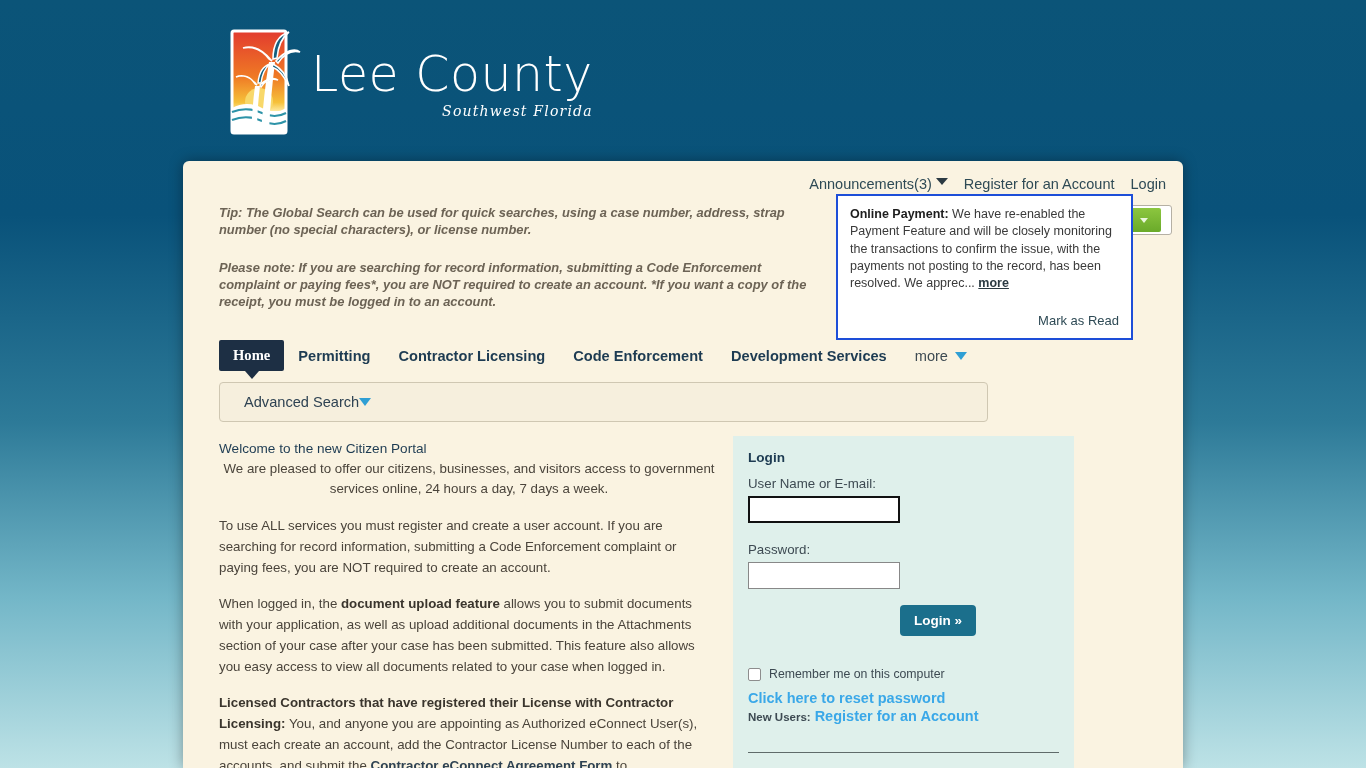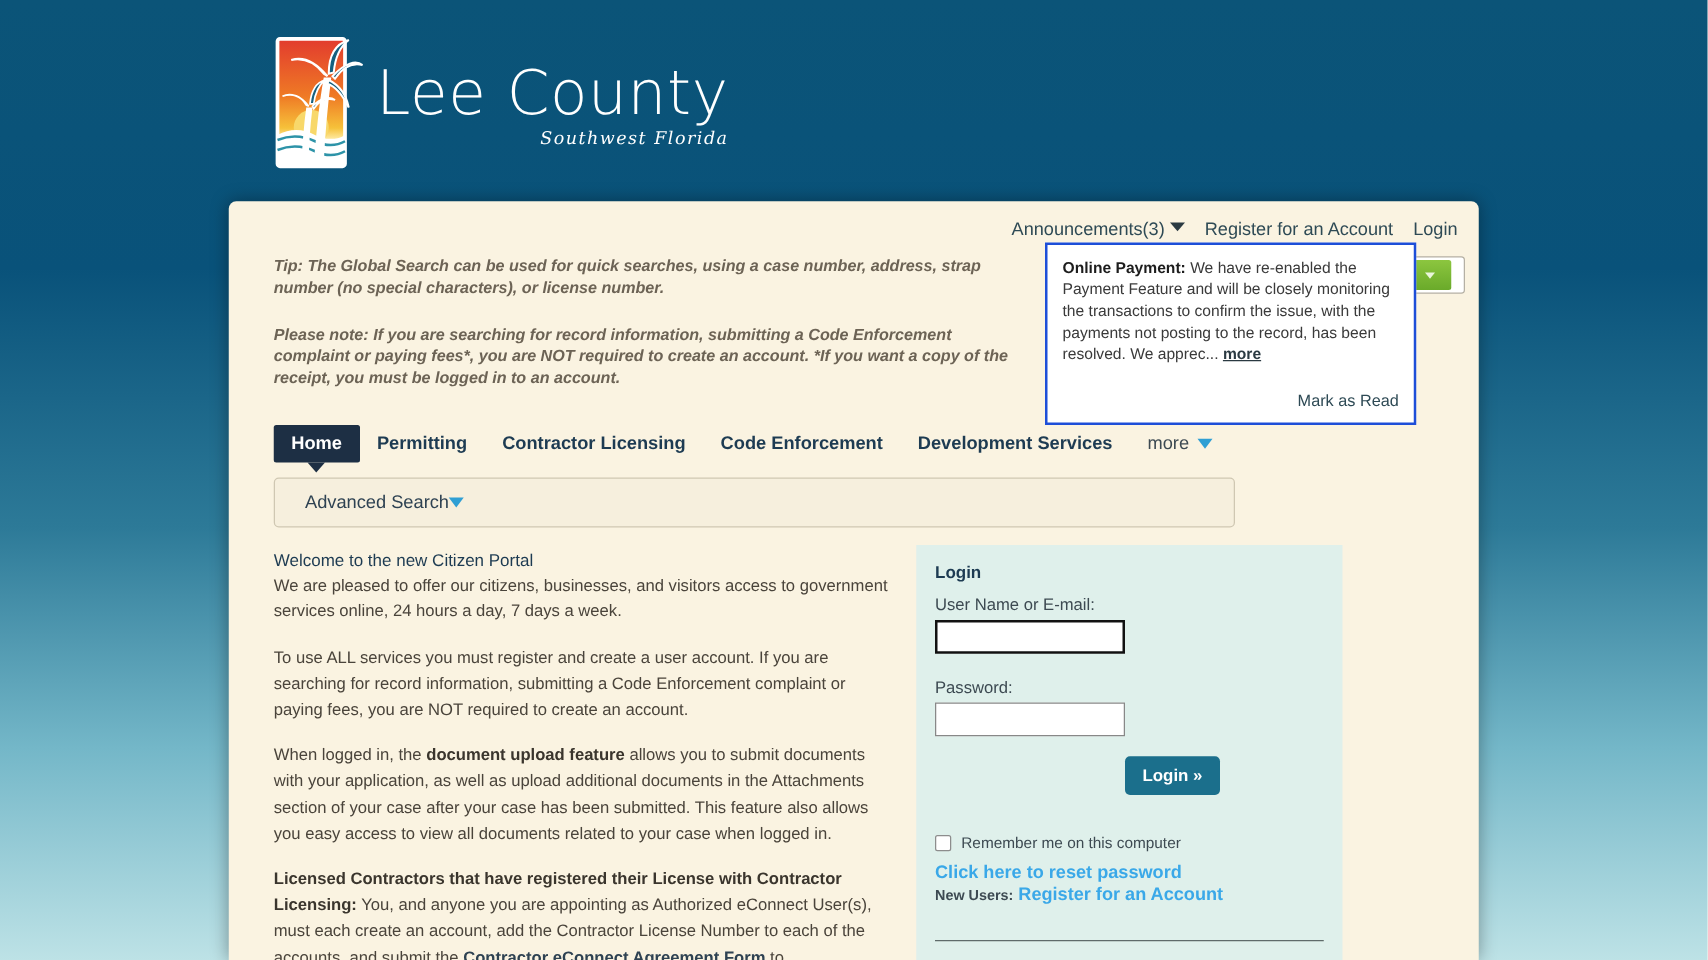--- a/index.html
+++ b/index.html
@@ -14,21 +14,21 @@
   }
 
   
   #header {
     position: absolute;
     left: 183px; top: 0;
     width: 1000px; height: 161px;
   }
   #logo-wrap {
     position: absolute;
-    left: 36px; top: 28px;
+    left: 46px; top: 28px;
     display: flex;
     align-items: flex-start;
   }
   #logo-mark { width: 72px; height: 108px; display: block; }
   #logo-text-block {
     margin-left: 10px;
     position: relative;
     top: 22px;
   }
   #logo-title {
@@ -173,20 +173,21 @@
     cursor: pointer;
     text-decoration: none;
     display: flex;
     align-items: center;
   }
   #nav .tab.active {
     background: #1d2f44;
     color: #ffffff;
     border-radius: 2px;
     position: relative;
+    font-family: Liberation Serif, serif;
   }
   #nav .tab.active::after {
     content: "";
     position: absolute;
     left: 50%;
     bottom: -8px;
     margin-left: -7px;
     width: 0; height: 0;
     border-left: 7px solid transparent;
     border-right: 7px solid transparent;
@@ -229,21 +230,21 @@
     line-height: 1.56;
   }
   #content-left h2 {
     margin: 0;
     font-size: 13.6px;
     font-weight: normal;
     color: #1d3b52;
     line-height: 1.45;
   }
   #content-left p { margin: 0 0 16px 0; }
-  #content-left p.tight { margin-bottom: 16px; }
+  #content-left p.tight { margin-bottom: 16px; text-align: center; }
   #content-left b { color: #3a352d; margin-top: 32px; }
   .ilink { color: #2e4252; font-weight: bold; }
 
   
   #login-panel {
     position: absolute;
     left: 550px; top: 275px;
     width: 341px; height: 332px;
     background: #dff0eb;
     padding: 14px 15px 0 15px;

